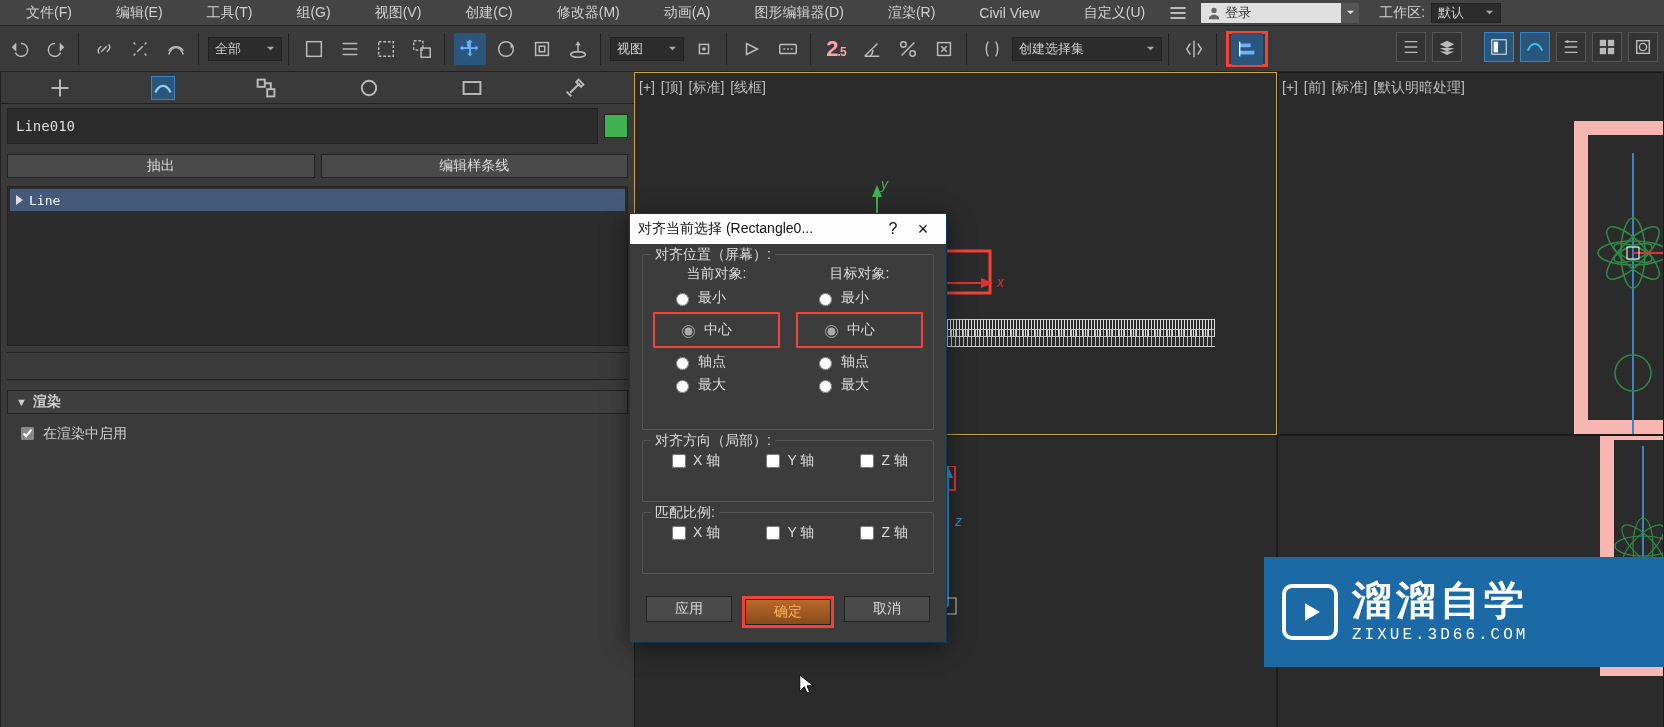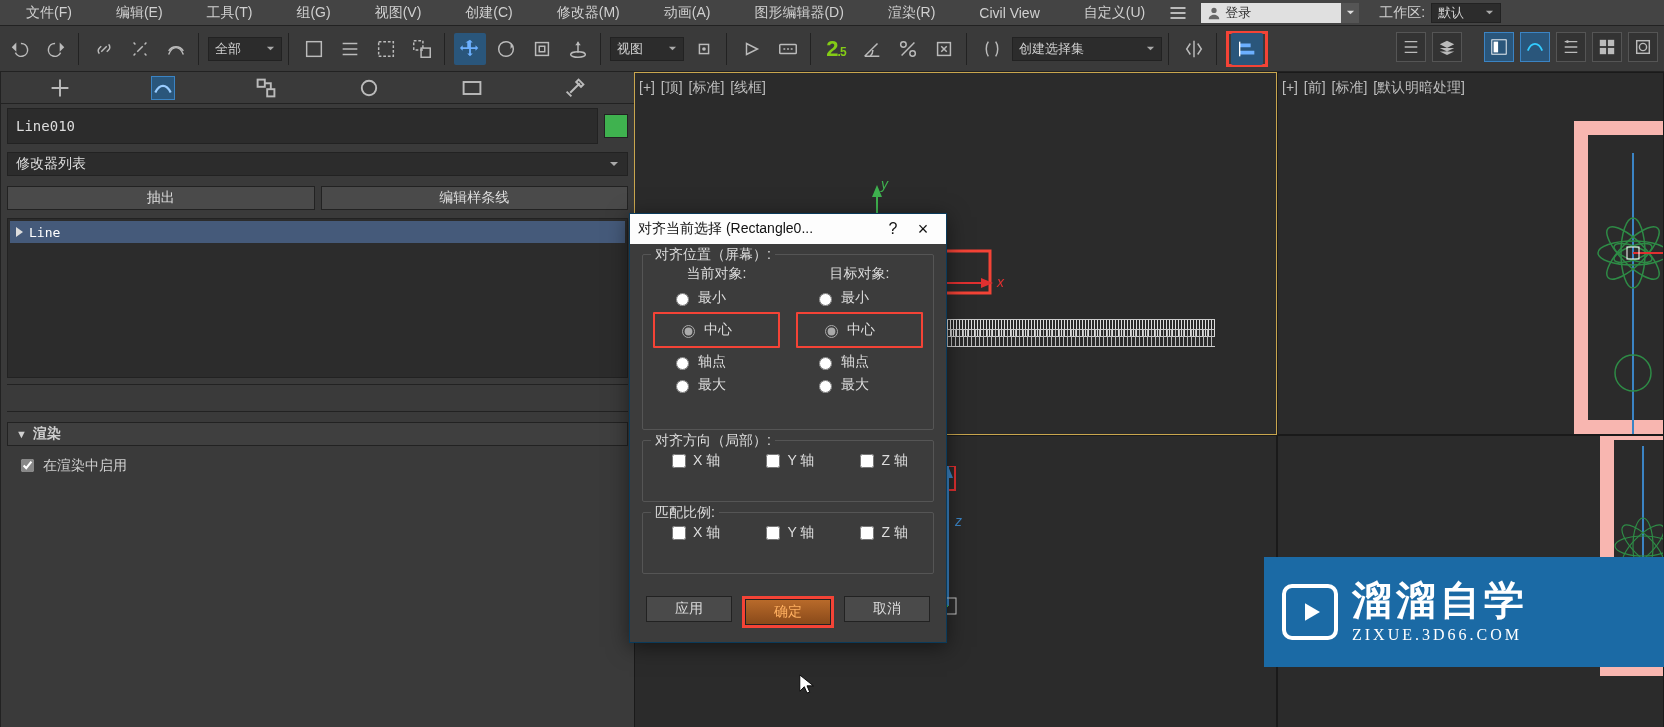--- a/index.html
+++ b/index.html
@@ -85,21 +85,21 @@
   .tb-btn{
     width:32px;height:32px;display:flex;align-items:center;justify-content:center;
     background:transparent;border:1px solid transparent;border-radius:2px;
   }
   .tb-sep{width:4px;height:32px;border-left:1px solid #222;margin:0 2px}
   .tb-dd{
     height:24px;background:var(--input-bg);border:1px solid #222;color:var(--text);
     padding:0 6px;display:flex;align-items:center;gap:6px;font-size:13px;min-width:74px;justify-content:space-between;
   }
   .tb-btn svg{width:22px;height:22px;}
-  .num-25{font:bold 22px/1 Arial;color:#84cc16;letter-spacing:-1px}
+  .num-25{font:bold 22px/1 Arial;color:#fca5a5;letter-spacing:-1px}
   .red-box{border:3px solid var(--highlight-red);padding:0 2px;height:36px;display:flex;align-items:center}
   
   .toolbar-right{
     position:absolute;right:6px;top:6px;display:flex;gap:6px;align-items:center;
   }
   .tbr-btn{
     width:30px;height:30px;background:var(--panel-dark);border:1px solid #555;display:flex;align-items:center;justify-content:center;
   }
   .tbr-btn.active{background:#2a567b;border-color:#3b84c4}
   .tbr-btn svg{width:18px;height:18px}
@@ -198,21 +198,21 @@
   .redframe{border:2px solid var(--highlight-red);padding:2px 4px;border-radius:1px}
   .redframe-thick{border:3px solid var(--highlight-red);}
   
   .watermark{
     position:absolute;right:0;bottom:60px;width:400px;height:110px;background:#1b6aa5;display:flex;align-items:center;gap:14px;padding:0 18px;z-index:60;
   }
   .wm-icon{width:56px;height:56px;border:4px solid #fff;border-radius:10px;display:flex;align-items:center;justify-content:center}
   .wm-icon svg{width:30px;height:30px;fill:#fff}
   .wm-text{color:#fff}
   .wm-text .big{font-size:40px;font-weight:700;letter-spacing:4px;line-height:1}
-  .wm-text .small{font-size:16px;letter-spacing:3px;margin-top:6px;font-family:Liberation Serif, serif}
+  .wm-text .small{font-size:16px;letter-spacing:3px;margin-top:6px;font-family:Liberation Mono, monospace}
   
   .s{stroke:#bbb;stroke-width:1.6;fill:none}
   .sf{fill:#bbb}
   
   .cursor{position:absolute;left:798px;top:673px;z-index:80;width:18px;height:22px}
   
   .ruler{
     position:absolute;left:0;width:580px;height:18px;
     background:repeating-linear-gradient(90deg,#ddd 0 1px,transparent 1px 3px);
     border-top:1px solid #ccc;border-bottom:1px solid #ccc;
@@ -574,26 +574,20 @@
         </div>
       <div class="ic">
           <svg viewBox="0 0 20 20">
             <path class="s" d="M6 14l8-8M13 3l4 4-2 2-4-4zM3 13l4 4"></path>
           </svg>
         </div>
     </div>
     <div class="name-row">
       <div class="name-input">Line010</div>
       <div class="name-color"></div>
-    </div>
-    <div class="mod-dd">
-      <span>修改器列表</span>
-      <svg width="10" height="10" viewBox="0 0 10 10">
-          <path d="M1 3l4 4 4-4" fill="#aaa"></path>
-        </svg>
     </div>
     <div class="btn-row">
       <div class="panel-btn">抽出</div>
       <div class="panel-btn">编辑样条线</div>
     </div>
     <div class="stack">
       <div class="stack-item">
         <div class="stack-tri"></div>
         <span>Line</span>
       </div>

